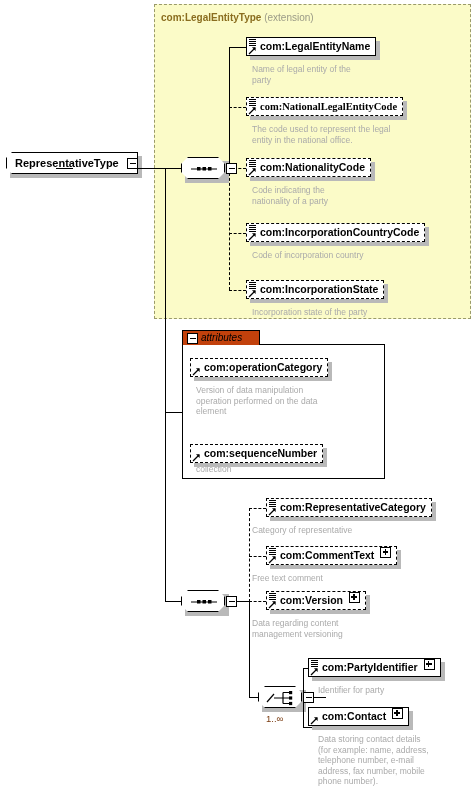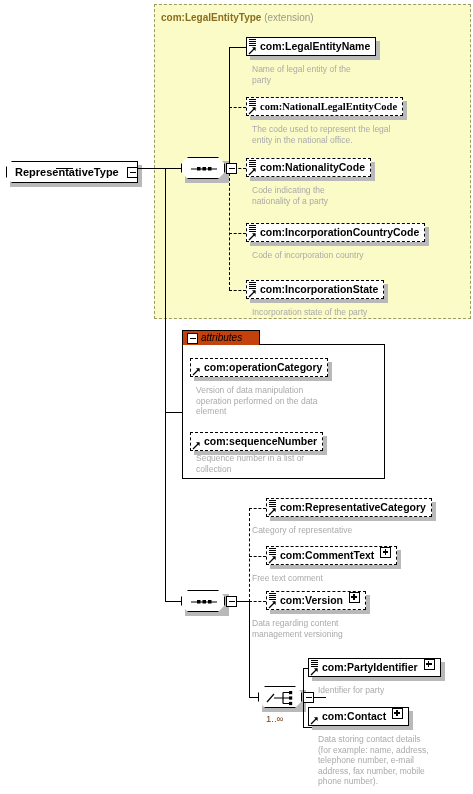--- a/index.html
+++ b/index.html
@@ -45,21 +45,21 @@
   .pm::before{content:"";position:absolute;left:1.5px;top:4px;width:6px;height:1.4px;background:#000;}
   .pm-inline{position:relative;display:inline-block;vertical-align:1px;margin-left:3px;
              width:11px;height:11px;border:1.4px solid #000;box-sizing:border-box;background:#fff;}
   .pm-inline::before{content:"";position:absolute;left:1.4px;top:3.4px;width:5.6px;height:1.4px;background:#000;}
   .pm-inline.plus::after{content:"";position:absolute;left:3.4px;top:1.4px;width:1.4px;height:5.6px;background:#000;}
 
   
   .doc{position:absolute;font-size:8.5px;line-height:10.5px;color:#aaaaaa;white-space:pre-line;}
 
   
-  .root{position:absolute;margin-top:9px;}
+  .root{position:absolute;}
   .root .shadowbox{position:absolute;left:4px;top:4px;right:-4px;bottom:-4px;background:#b9b9b9;}
   .root .body{position:relative;box-sizing:border-box;height:22px;line-height:20px;
               background:#fff;border:1.4px solid #000;font-size:11px;font-weight:bold;
               padding:0 8px;white-space:nowrap;
               clip-path:polygon(6px 0,100% 0,100% 100%,6px 100%,0 calc(100% - 6px),0 6px);}
 
   
   .comp{position:absolute;}
   .comp .cshadow{position:absolute;left:4px;top:4px;width:44px;height:22px;background:#b9b9b9;}
   .comp .cbody{position:absolute;left:0;top:0;width:44px;height:22px;background:#fff;
@@ -229,21 +229,21 @@
         <path d="M1 8 L7 2" stroke="#000" stroke-width="1.3" fill="none"></path>
         <path d="M7.6 1.2 L7.6 5 L4 1.2 Z" fill="#000"></path>
       </svg>
       <span>com:operationCategory</span>
     </div>
   </div>
   <div class="doc" style="left:196px;top:385px;width:190px;">Version of data manipulation
 operation performed on the data
 element</div>
 
-  <div class="nodewrap" style="left:190px;top:432px;">
+  <div class="nodewrap" style="left:190px;top:444px;">
     <div class="shadowbox"></div>
     <div class="node dash">
       <svg class="g-arrow" viewBox="0 0 9 9">
         <path d="M1 8 L7 2" stroke="#000" stroke-width="1.3" fill="none"></path>
         <path d="M7.6 1.2 L7.6 5 L4 1.2 Z" fill="#000"></path>
       </svg>
       <span>com:sequenceNumber</span>
     </div>
   </div>
   <div class="doc" style="left:196px;top:453px;width:190px;">Sequence number in a list or

